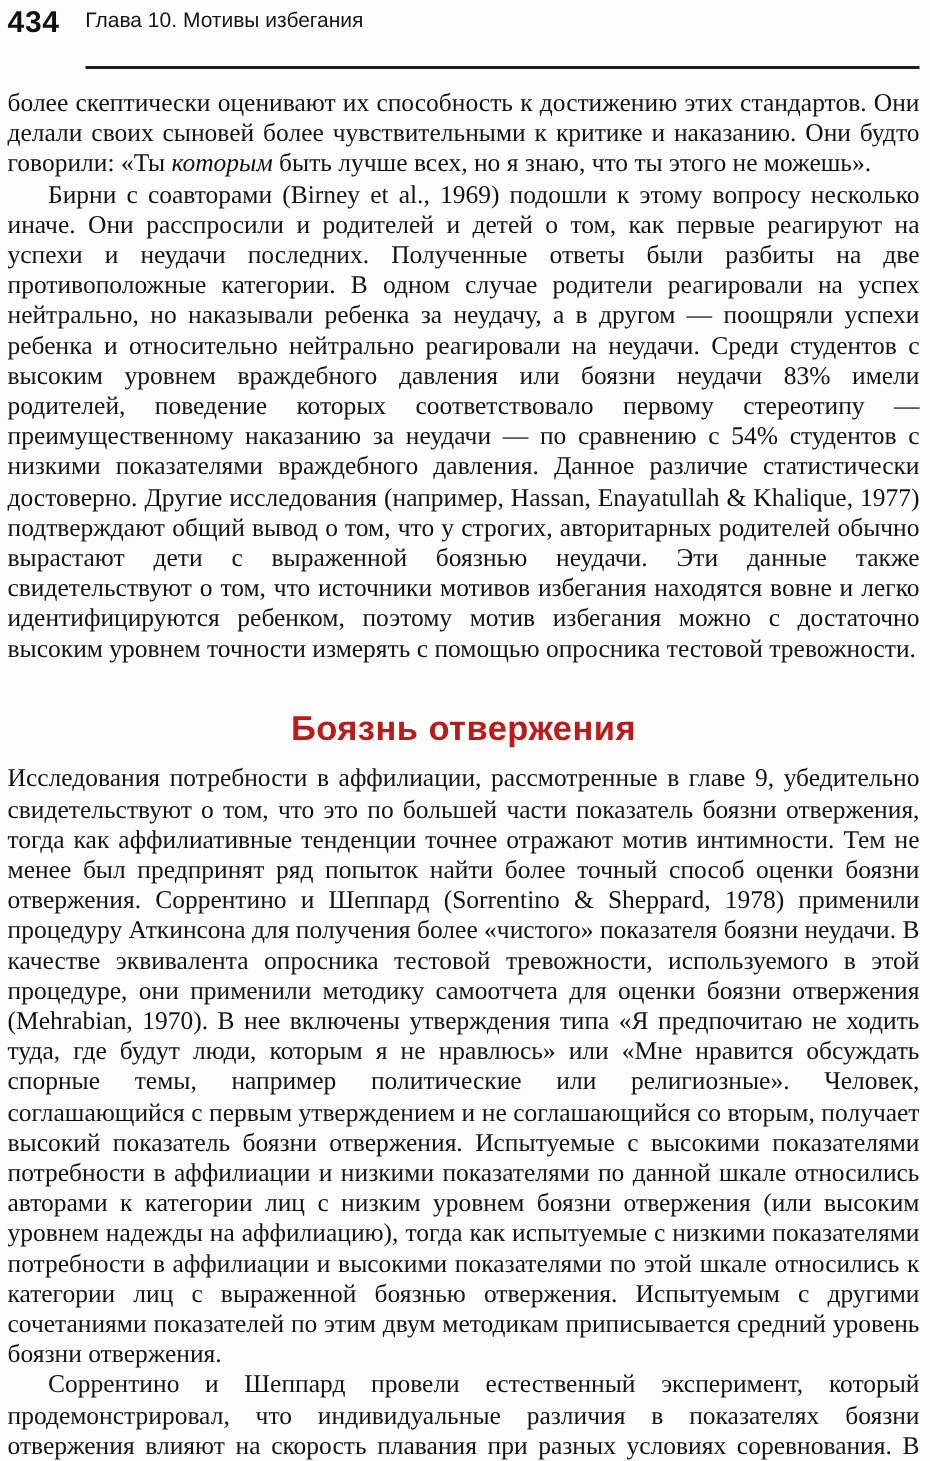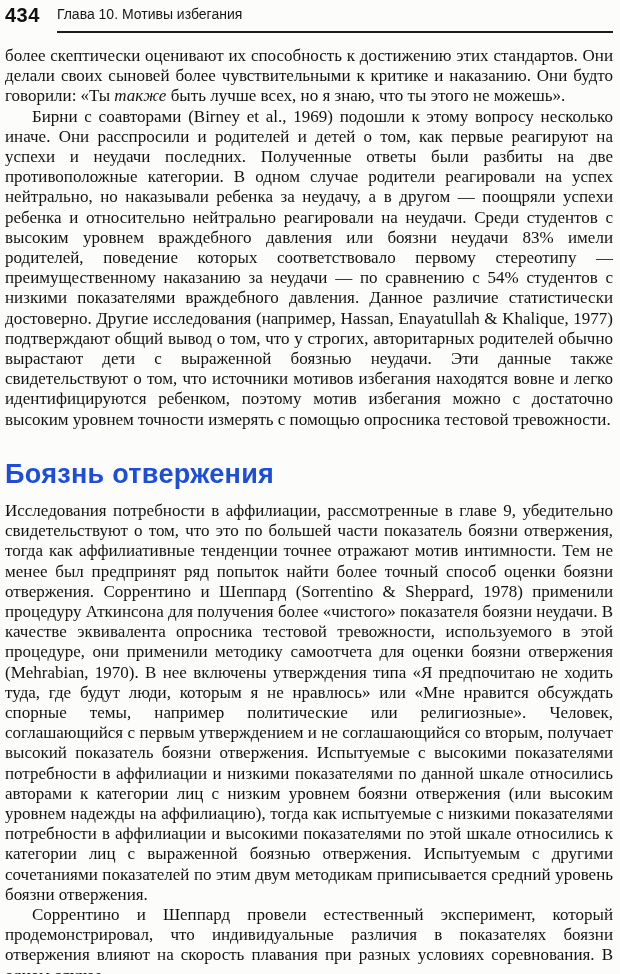--- a/index.html
+++ b/index.html
@@ -19,21 +19,21 @@
     font-weight: bold;
     font-size: 20px;
     line-height: 1;
     letter-spacing: 0.5px;
     color: #111;
   }
   .chapter-wrap {
     flex: 1;
     margin-left: 17px;
     border-bottom: 2.5px solid #1c1c1c;
-    padding-bottom: 8px;
+    padding-bottom: 21px;
   }
   .chapter-title {
     font-family: "Liberation Sans", sans-serif;
     font-size: 14px;
     line-height: 1.1;
     color: #161616;
   }
 
   
   .content {
@@ -41,26 +41,26 @@
     font-family: "Liberation Serif", serif;
     font-size: 17px;
     line-height: 20.2px;
     text-align: justify;
   }
   .para { margin: 0; }
   .indent { text-indent: 27px; }
   .h1 {
     font-family: "Liberation Sans", sans-serif;
     font-weight: bold;
-    font-size: 27px;
+    font-size: 23px;
     line-height: 1.15;
-    text-align: left;
+    text-align: center;
     letter-spacing: 0.3px;
     margin: 29px 0 11px 0;
-    color: #1d4ed8;
+    color: #b91c1c;
   }
   .h2 {
     font-family: "Liberation Sans", sans-serif;
     font-weight: bold;
     font-size: 19px;
     line-height: 1.15;
     text-align: center;
     margin: 0 0 5px 0;
     color: #0e0e0e;
   }
@@ -73,21 +73,21 @@
 
   <header class="header">
     <span class="page-num">434</span>
     <div class="chapter-wrap">
       <span class="chapter-title">Глава 10. Мотивы избегания</span>
     </div>
   </header>
 
   <main class="content">
 
-    <p class="para"><span>более скептически оценивают их способность к достижению этих стандартов. Они делали своих сыновей более чувствительными к критике и наказанию. Они будто говорили: «Ты </span><em>также</em><span> быть лучше всех, но я знаю, что ты этого не можешь».</span></p>
+    <p class="para"><span>более скептически оценивают их способность к достижению этих стандартов. Они делали своих сыновей более чувствительными к критике и наказанию. Они будто говорили: «Ты </span><em>которым</em><span> быть лучше всех, но я знаю, что ты этого не можешь».</span></p>
 
     <p class="para indent">Бирни с соавторами (Birney et al., 1969) подошли к этому вопросу несколько иначе. Они расспросили и родителей и детей о том, как первые реагируют на успехи и неудачи последних. Полученные ответы были разбиты на две противоположные категории. В одном случае родители реагировали на успех нейтрально, но наказывали ребенка за неудачу, а в другом — поощряли успехи ребенка и относительно нейтрально реагировали на неудачи. Среди студентов с высоким уровнем враждебного давления или боязни неудачи 83% имели родителей, поведение которых соответствовало первому стереотипу — преимущественному наказанию за неудачи — по сравнению с 54% студентов с низкими показателями враждебного давления. Данное различие статистически достоверно. Другие исследования (например, Hassan, Enayatullah &amp; Khalique, 1977) подтверждают общий вывод о том, что у строгих, авторитарных родителей обычно вырастают дети с выраженной боязнью неудачи. Эти данные также свидетельствуют о том, что источники мотивов избегания находятся вовне и легко идентифицируются ребенком, поэтому мотив избегания можно с достаточно высоким уровнем точности измерять с помощью опросника тестовой тревожности.</p>
 
     <h1 class="h1">Боязнь отвержения</h1>
 
 
     <p class="para">Исследования потребности в аффилиации, рассмотренные в главе 9, убедительно свидетельствуют о том, что это по большей части показатель боязни отвержения, тогда как аффилиативные тенденции точнее отражают мотив интимности. Тем не менее был предпринят ряд попыток найти более точный способ оценки боязни отвержения. Соррентино и Шеппард (Sorrentino &amp; Sheppard, 1978) применили процедуру Аткинсона для получения более «чистого» показателя боязни неудачи. В качестве эквивалента опросника тестовой тревожности, используемого в этой процедуре, они применили методику самоотчета для оценки боязни отвержения (Mehrabian, 1970). В нее включены утверждения типа «Я предпочитаю не ходить туда, где будут люди, которым я не нравлюсь» или «Мне нравится обсуждать спорные темы, например политические или религиозные». Человек, соглашающийся с первым утверждением и не соглашающийся со вторым, получает высокий показатель боязни отвержения. Испытуемые с высокими показателями потребности в аффилиации и низкими показателями по данной шкале относились авторами к категории лиц с низким уровнем боязни отвержения (или высоким уровнем надежды на аффилиацию), тогда как испытуемые с низкими показателями потребности в аффилиации и высокими показателями по этой шкале относились к категории лиц с выраженной боязнью отвержения. Испытуемым с другими сочетаниями показателей по этим двум методикам приписывается средний уровень боязни отвержения.</p>
 
     <p class="para indent">Соррентино и Шеппард провели естественный эксперимент, который продемонстрировал, что индивидуальные различия в показателях боязни отвержения влияют на скорость плавания при разных условиях соревнования. В одном случае</p>
 

